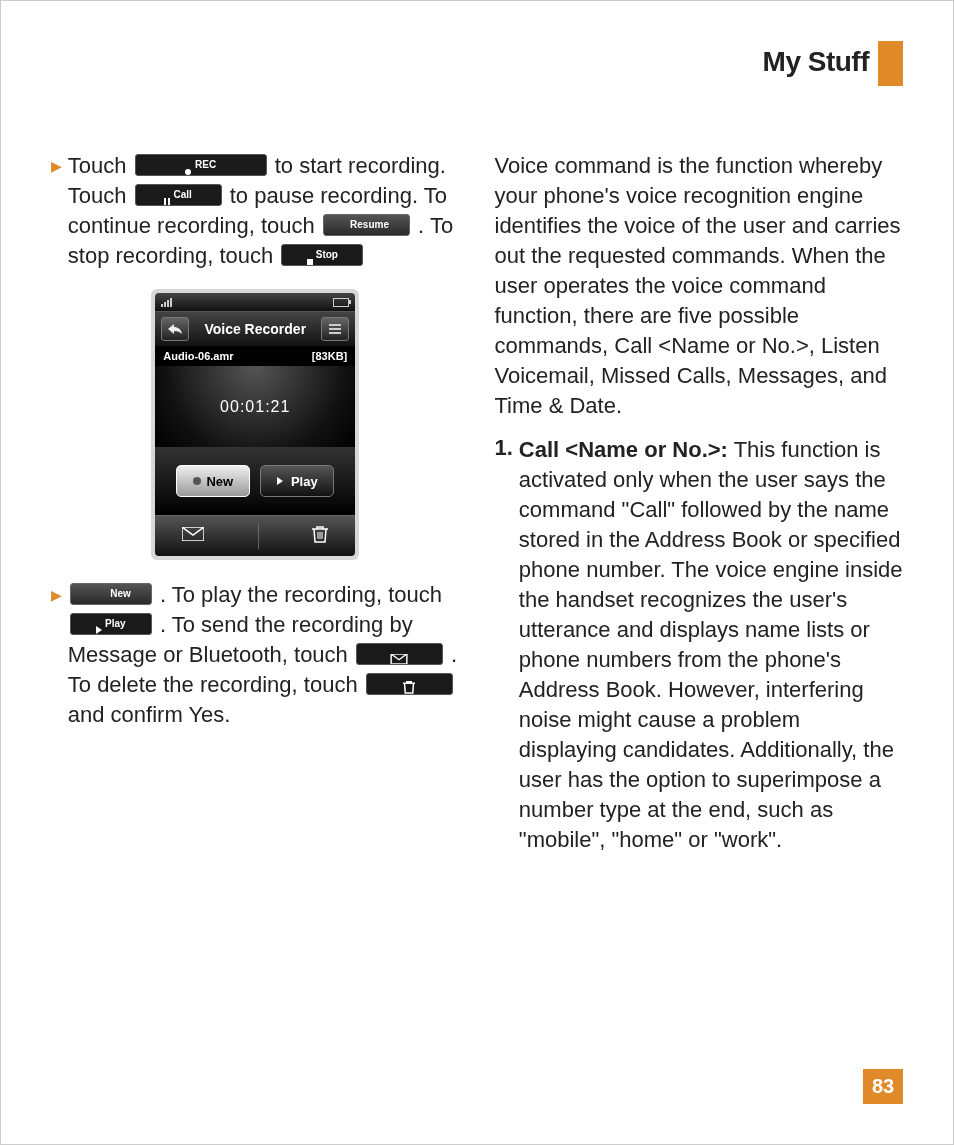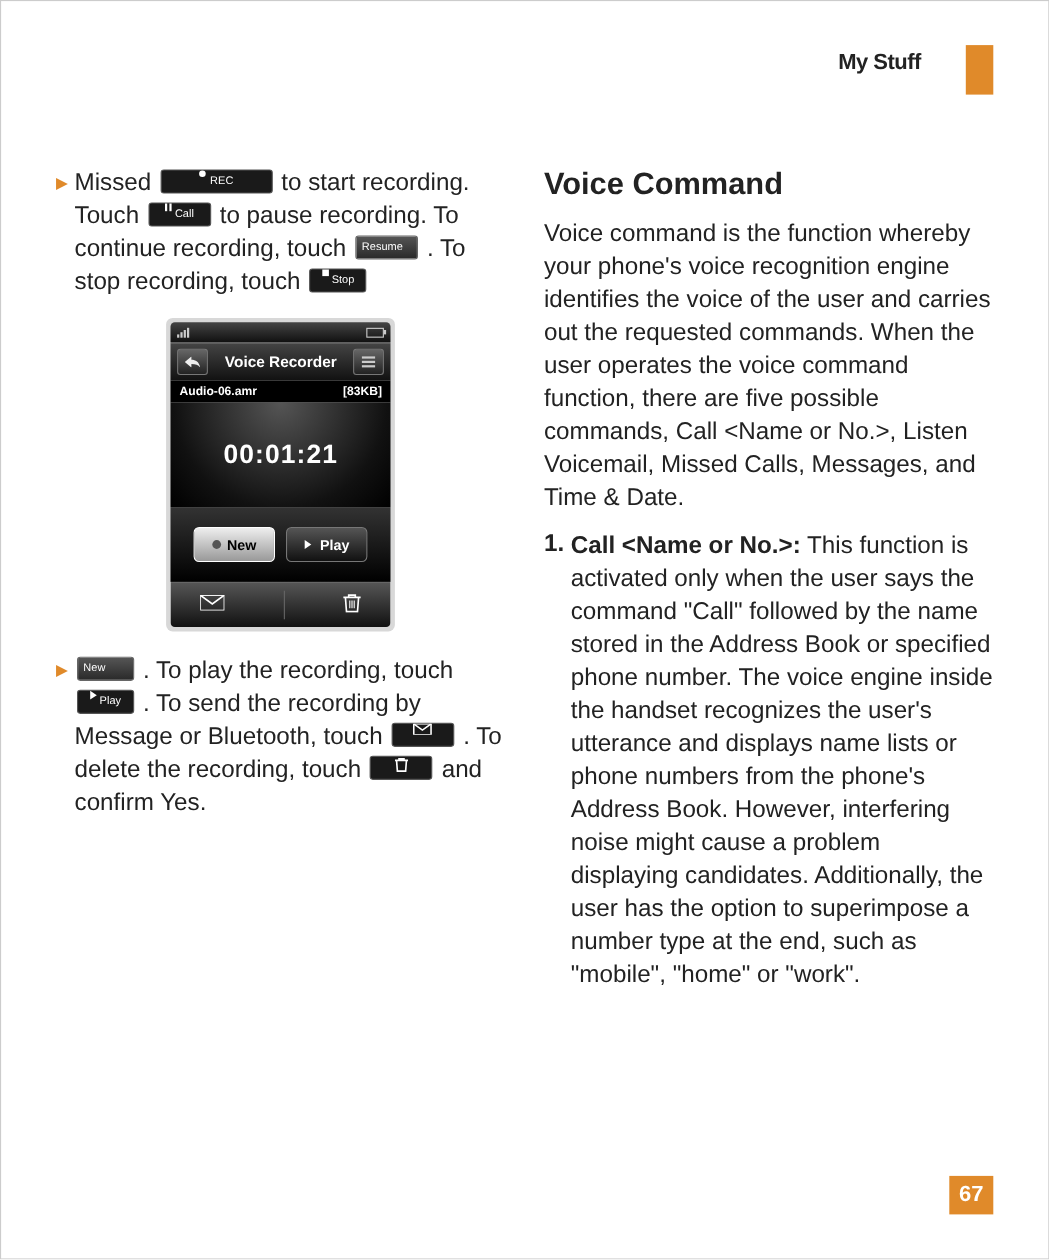--- a/index.html
+++ b/index.html
@@ -16,24 +16,24 @@
     box-sizing: border-box;
     border: 1px solid #ccc;
     padding: 40px 50px 50px 50px;
   }
   .header {
     position: relative;
     height: 55px;
   }
   .header-title {
     position: absolute;
-    right: 66px;
+    right: 34px;
     top: 5px;
     font-weight: 700;
-    font-size: 20px;
+    font-size: 28px;
     letter-spacing: -0.5px;
     font-stretch: condensed;
   }
   .header-stripe {
     position: absolute;
     right: 0;
     top: 0;
     width: 25px;
     height: 45px;
     background: #e08a2a;
@@ -63,32 +63,33 @@
     font-size: 22px;
     line-height: 30px;
     font-weight: 300;
     font-stretch: condensed;
   }
   .body-text .bold {
     font-weight: 700;
   }
   .btn-chip {
     display: inline-flex;
-    align-items: flex-start;
+    align-items: flex-end;
     justify-content: center;
     vertical-align: middle;
     height: 20px;
     border-radius: 3px;
-    padding: 0 5px;
+    padding: 0 20px;
     font-size: 10px;
     line-height: 20px;
     color: #fff;
     margin: 0 2px;
     position: relative;
     top: -2px;
+    font-weight: bold;
   }
   .btn-black {
     background: #1a1a1a;
     border: 1px solid #555;
   }
   .btn-grey {
     background: linear-gradient(#555,#2a2a2a);
     border: 1px solid #666;
     flex-direction: column;
   }
@@ -157,25 +158,25 @@
   }
   .menu-lines { display:flex; flex-direction:column; gap:2px;}
   .menu-lines span{ width:12px; height:2px; background:#ccc;}
   .fileinfo {
     background:#000; color:#fff; font-size:11px;
     display:flex; justify-content:space-between;
     padding: 4px 8px;
     font-weight:600;
   }
   .timer-area {
-    height: 95px;
+    height: 81px;
     background: radial-gradient(circle at 50% 0%, #555 0%, #111 70%, #000 100%);
     color:#fff;
     display:flex; align-items:center; justify-content:center;
-    font-size:24px; font-weight:700;
+    font-size:16px; font-weight:400;
     letter-spacing:1px;
   }
   .btn-row {
     background: linear-gradient(#333,#000);
     display:flex; justify-content:center; gap:10px;
     padding: 18px 0;
   }
   .big-btn {
     width: 72px; height:30px;
     background: linear-gradient(#eee,#999);
@@ -251,21 +252,21 @@
     <div class="header-stripe"></div>
   </div>
 
   <div class="columns">
 
     <div class="col">
 
       <div class="bullet-row">
         <div class="arrow-icon">▶</div>
         <div class="body-text">
-          <span>Missed </span>
+          <span>Touch </span>
           <span class="btn-chip btn-black btn-rec">
             <span class="rec-dot"></span>
             <span>REC</span>
           </span>
           <span> to start recording. Touch </span>
           <span class="btn-chip btn-black btn-pause">
             <span class="pause-bars">
                 <span></span>
                 <span></span>
               </span>
@@ -368,27 +369,26 @@
                 <path d="M2 4 h12 l-1 13 h-10 z M5 4 v-2 h6 v2 M0 4 h16" fill="none" stroke="#fff" stroke-width="2"></path>
               </svg>
           </span>
           <span> and confirm Yes.</span>
         </div>
       </div>
 
     </div>
 
     <div class="col">
-      <h2 class="section">Voice Command</h2>
       <p class="body-text" style="margin:0 0 14px 0;">Voice command is the function whereby your phone's voice recognition engine identifies the voice of the user and carries out the requested commands. When the user operates the voice command function, there are five possible commands, Call &lt;Name or No.&gt;, Listen Voicemail, Missed Calls, Messages, and Time &amp; Date.</p>
       <ol class="numbered">
         <li>
           <span class="num">1.</span>
           <span class="body-text">
             <span class="bold">Call &lt;Name or No.&gt;:</span><span> This function is activated only when the user says the command "Call" followed by the name stored in the Address Book or specified phone number. The voice engine inside the handset recognizes the user's utterance and displays name lists or phone numbers from the phone's Address Book. However, interfering noise might cause a problem displaying candidates. Additionally, the user has the option to superimpose a number type at the end, such as "mobile", "home" or "work".</span>
           </span>
         </li>
       </ol>
     </div>
   </div>
 
-  <div class="page-number">67</div>
+  <div class="page-number">83</div>
 </div>
 
 </body></html>

